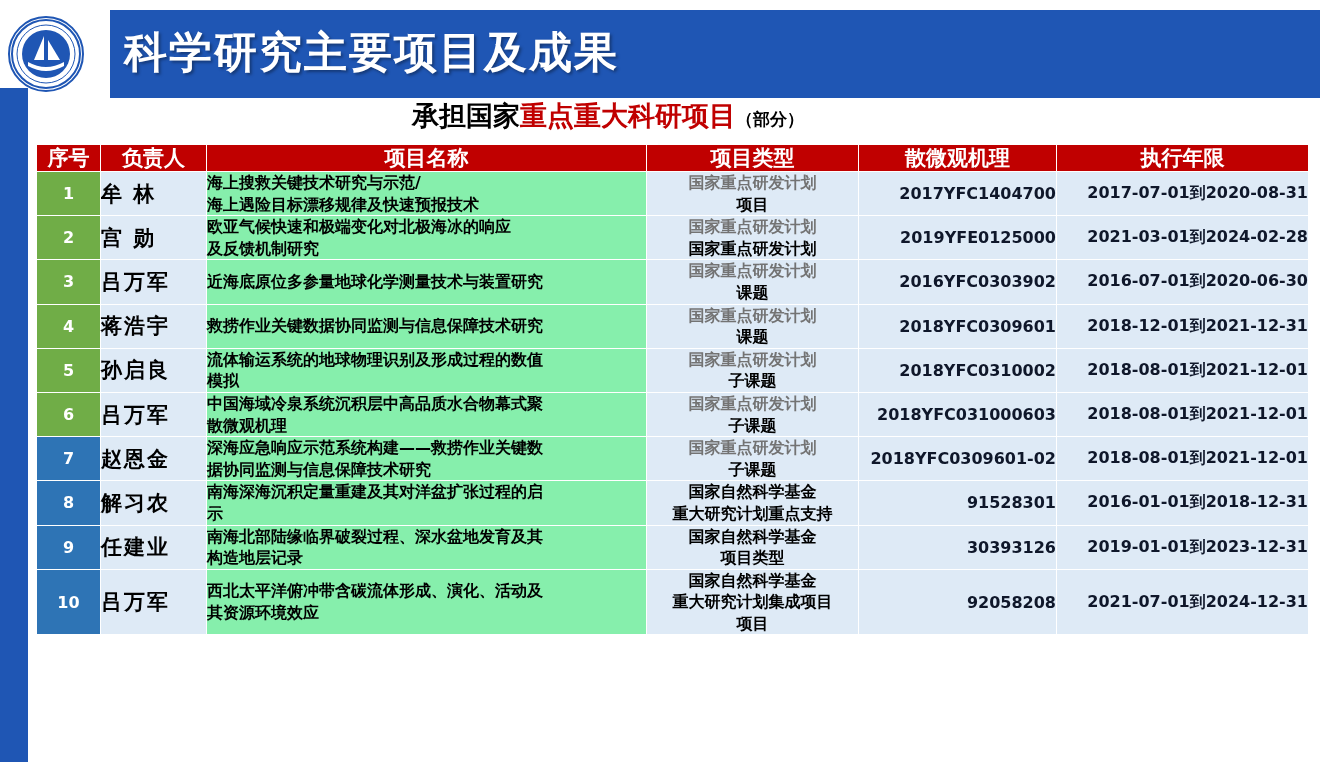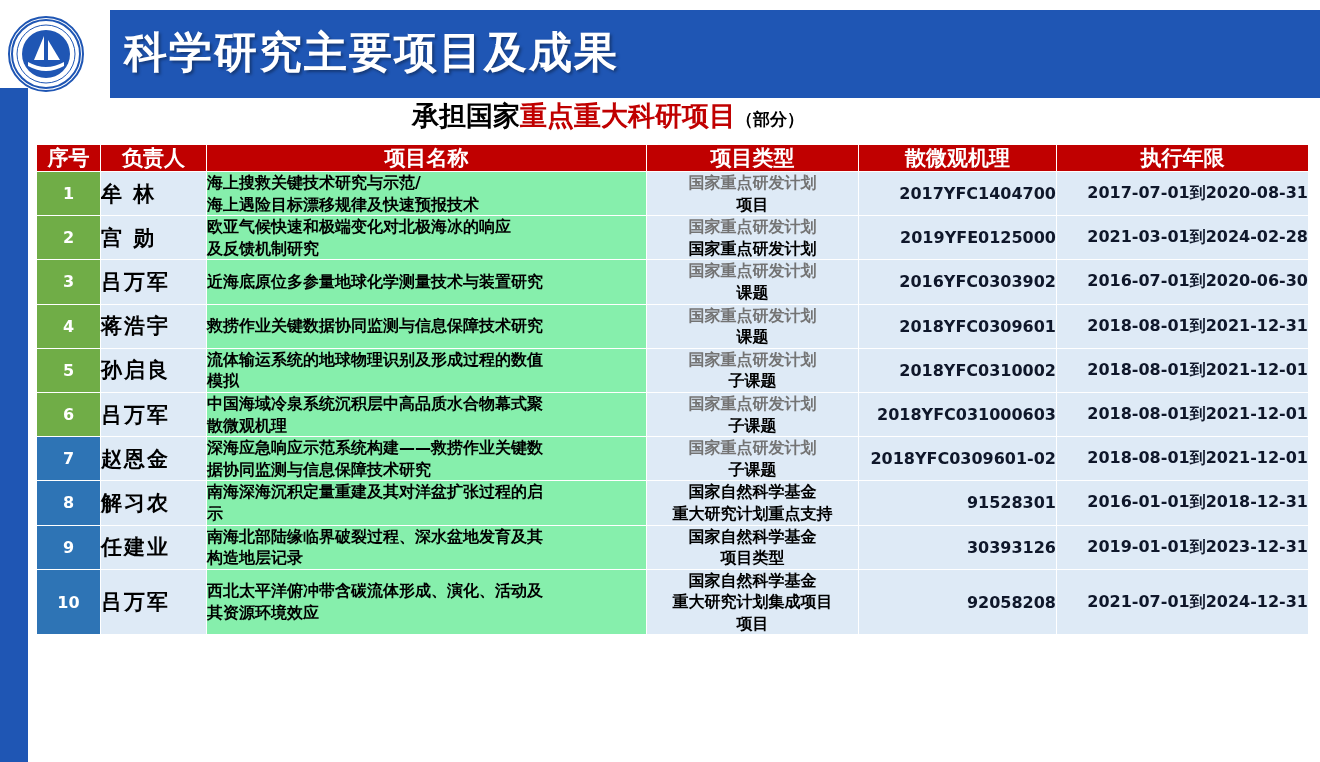--- a/index.html
+++ b/index.html
@@ -253,21 +253,21 @@
           </tr>
           <tr>
             <td class="idx green">4</td>
             <td class="leader">蒋浩宇</td>
             <td class="pname">救捞作业关键数据协同监测与信息保障技术研究</td>
             <td class="ptype">
               <span class="red">国家重点研发计划</span>
               <span class="blk">课题</span>
             </td>
             <td class="pnum">2018YFC0309601</td>
-            <td class="pdate">2018-08-01到2021-12-31</td>
+            <td class="pdate">2018-12-01到2021-12-31</td>
           </tr>
           <tr>
             <td class="idx green">5</td>
             <td class="leader">孙启良</td>
             <td class="pname">流体输运系统的地球物理识别及形成过程的数值<br>模拟</td>
             <td class="ptype">
               <span class="red">国家重点研发计划</span>
               <span class="blk">子课题</span>
             </td>
             <td class="pnum">2018YFC0310002</td>

